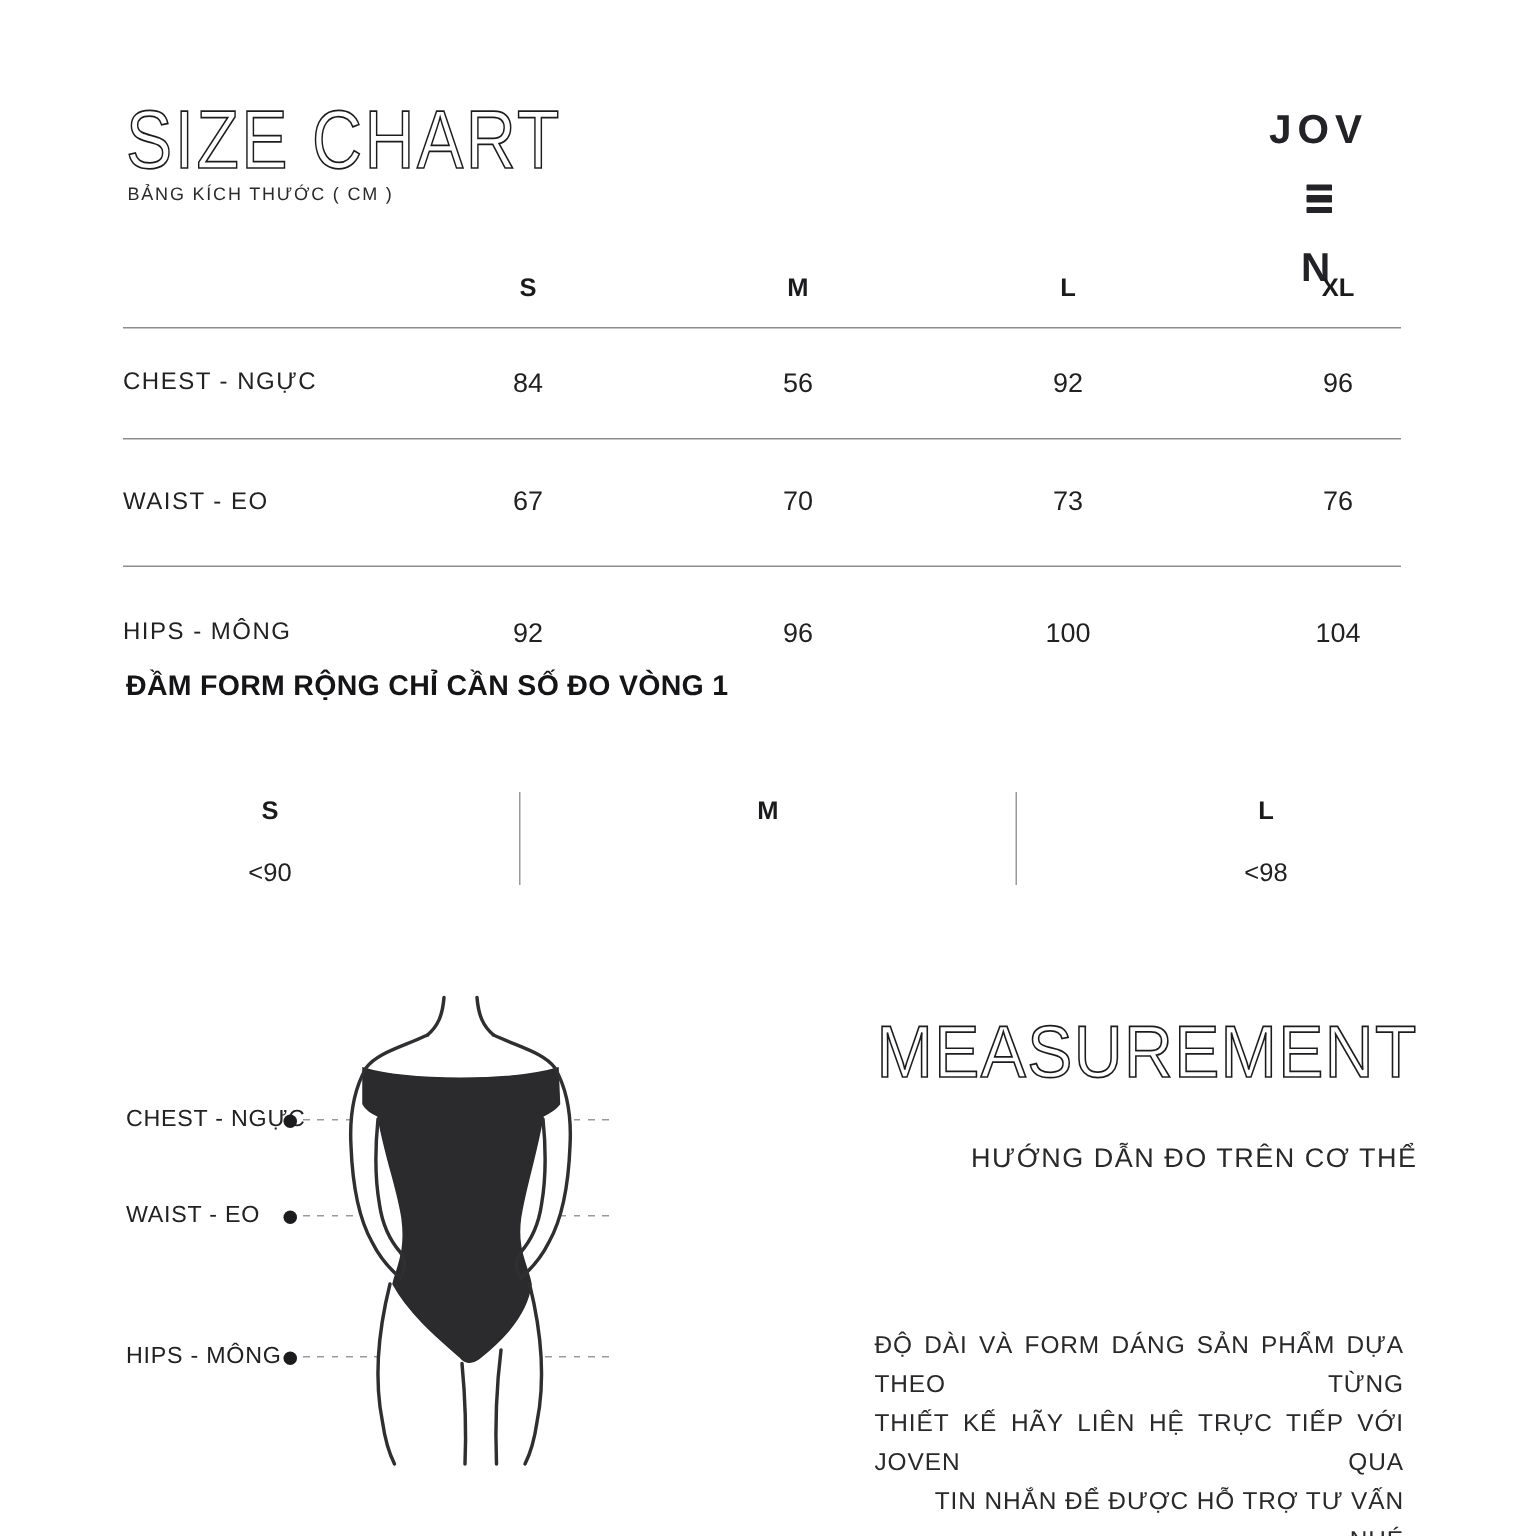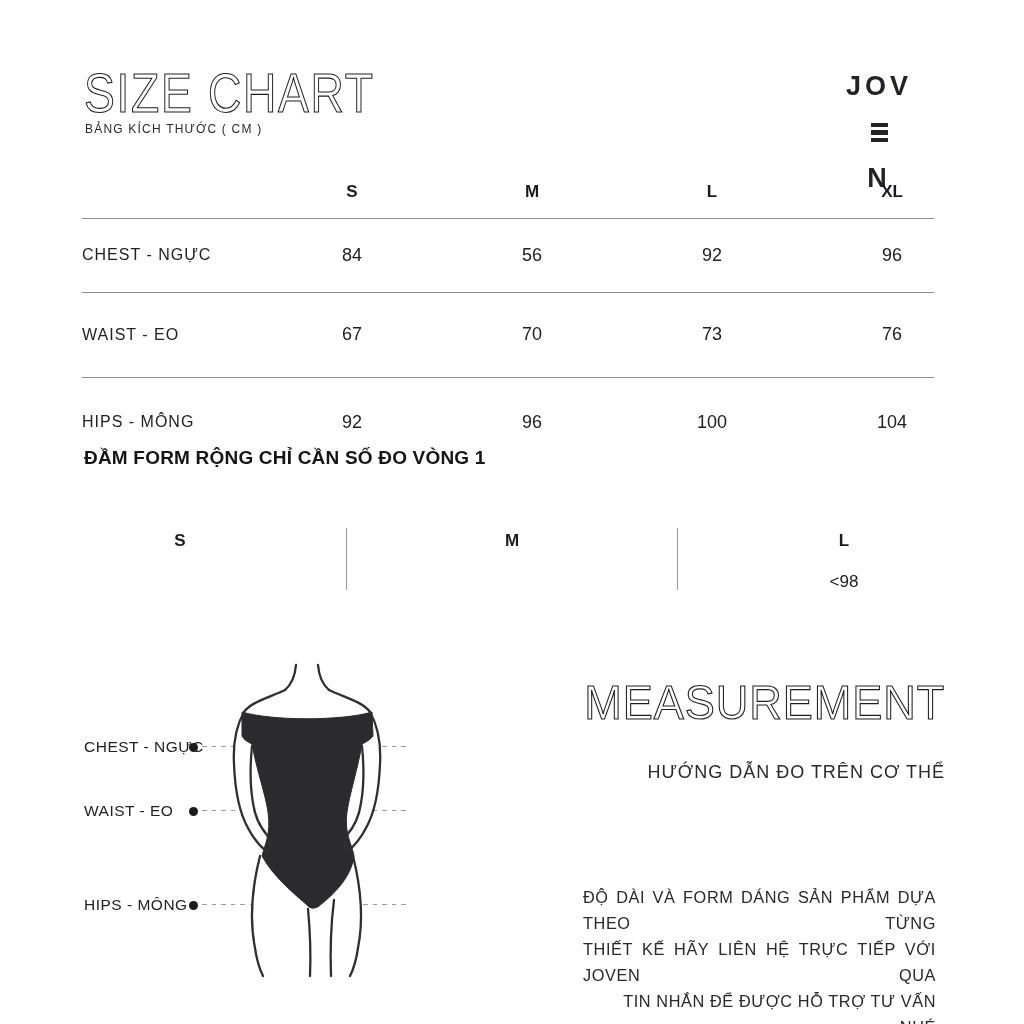--- a/index.html
+++ b/index.html
@@ -119,20 +119,21 @@
     <div class="hrule h1"></div>
     <div class="hrule h2"></div>
     <div class="hrule h3"></div>
   </div>
 
   <div class="note">ĐẦM FORM RỘNG CHỈ CẦN SỐ ĐO VÒNG 1</div>
 
   <div class="bust-table">
     <div class="bt-col">
       <div class="bt-size">S</div>
+      <div class="bt-val">&lt;90</div>
     </div>
     <div class="bt-col">
       <div class="bt-size">M</div>
     </div>
     <div class="bt-col">
       <div class="bt-size">L</div>
       <div class="bt-val">&lt;98</div>
     </div>
   </div>
   <div class="vrule v1"></div>

